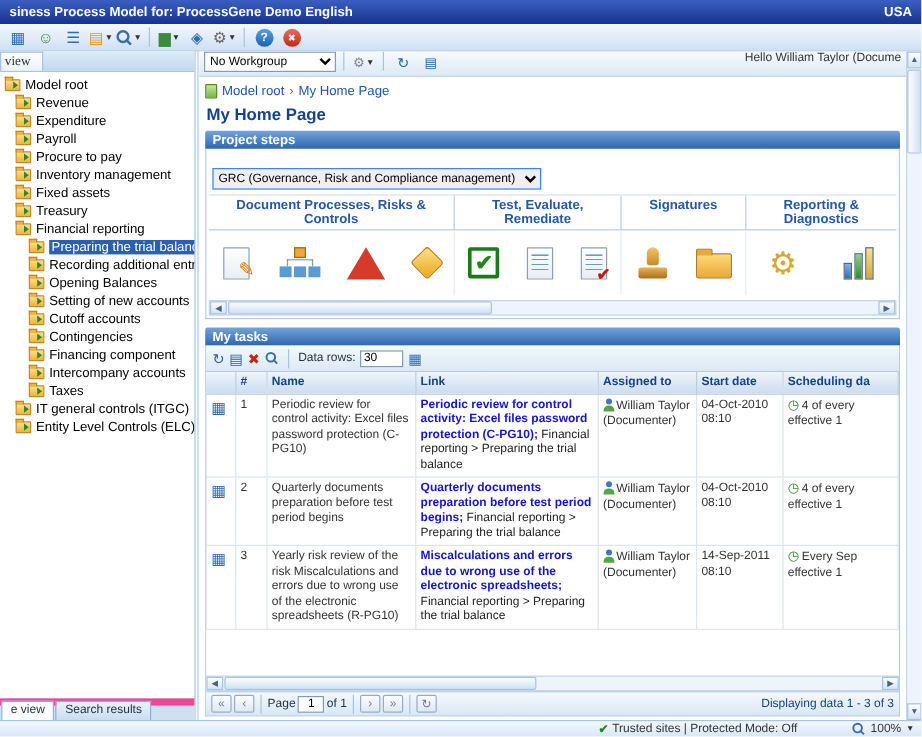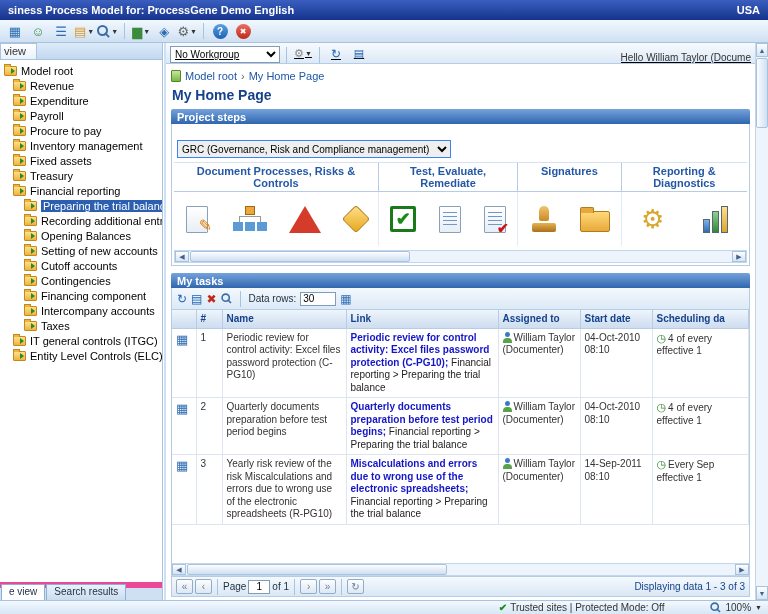--- a/index.html
+++ b/index.html
@@ -27,21 +27,21 @@
   .exitball { width:15px; height:15px; border-radius:50%; background:linear-gradient(#e87060,#c0281a);
     color:#fff; font-size:8px; display:flex; align-items:center; justify-content:center; }
   .mag { width:13px; height:13px; position:relative; display:inline-block; }
   .mag::before { content:""; position:absolute; width:7px; height:7px; border:2px solid #3a6ea5; border-radius:50%; left:0; top:0; }
   .mag::after { content:""; position:absolute; width:6px; height:2px; background:#3a6ea5; transform:rotate(45deg); right:0; bottom:2px; }
 
   
   .sidebar { position:absolute; top:43px; left:0; width:163px; bottom:14px; background:#fff;
     display:flex; flex-direction:column; border-right:1px solid #a8c3e0; }
   .splitter { position:absolute; top:43px; left:164px; width:2px; bottom:14px; background:#cfe0f3; }
-  .side-top { height:17px; background:linear-gradient(#dcebf9,#c2d8ef); border-bottom:1px solid #aac4e0; display:flex; }
+  .side-top { height:17px; background:linear-gradient(#dcebf9,#c2d8ef); border-bottom:1px solid #aac4e0; display:flex;font-family:Liberation Serif, serif; }
   .side-top .tab { background:linear-gradient(#ffffff,#e9f1fa); border:1px solid #aac4e0; border-bottom:none;
     padding:1px 10px 0 3px; font-size:11px; color:#333; }
   .qsearch { height:24px; display:flex; align-items:center; gap:2px; padding:3px 2px; }
   .qsearch input { width:106px; height:17px; border:1px solid #7f9db9; font-size:11px; padding:0 3px; color:#444;
     font-family:"Liberation Sans", sans-serif; }
   .gobtn { width:18px; height:17px; background:linear-gradient(#9ed054,#4e9a1e); border:1px solid #3a7a14;
     color:#fff; font-size:10px; display:flex; align-items:center; justify-content:center; border-radius:2px; }
   .tree { flex:1; overflow:hidden; padding-top:3px; }
   .titem { display:flex; align-items:center; height:15px; white-space:nowrap; }
   .lv0 { padding-left:4px; } .lv1 { padding-left:13px; } .lv2 { padding-left:24px; }
@@ -55,21 +55,21 @@
   .tlabel.sel { background:#2c5fb0; color:#fff; padding:0 2px; }
   .side-bottabs { height:18px; background:#cfe0f3; display:flex; align-items:flex-end; gap:1px; padding:0 1px; border-top:6px solid #ec4899;text-align:right; }
   .btab { height:16px; padding:1px 7px; font-size:10px; border:1px solid #8fb0d4; border-bottom:none;
     background:linear-gradient(#eaf2fb,#cbdcef); color:#234; }
   .btab.active { background:#fff; }
 
   
   .content { position:absolute; left:166px; right:13px; top:43px; bottom:14px; background:#fff;
     display:flex; flex-direction:column; overflow:hidden; }
   .sectoolbar { height:21px; background:linear-gradient(180deg,#f7fafd,#dce9f6); border-bottom:1px solid #b5cce4;
-    display:flex; align-items:flex-end; gap:3px; padding:0 4px; flex:none;text-decoration:underline; }
+    display:flex; align-items:flex-start; gap:3px; padding:0 4px; flex:none; }
   .sectoolbar select { height:17px; font-size:10px; border:1px solid #7f9db9; background:#fff; width:110px;
     font-family:"Liberation Sans", sans-serif; }
   .greeting { margin-left:auto; color:#333; font-size:10px; white-space:nowrap; overflow:hidden; }
 
   .page { flex:1; min-height:0; padding:3px 5px; display:flex; flex-direction:column; }
   .breadcrumb { height:17px; display:flex; align-items:center; gap:4px; flex:none; }
   .bc-ico { width:10px; height:12px; background:linear-gradient(#c8e6a0,#7ab648); border:1px solid #4e8a1e; border-radius:1px; }
   .bc-link { color:#1f56a8; cursor:pointer; }
   .bc-sep { color:#666; }
   .pagetitle { color:#15428b; font-weight:bold; font-size:14px; padding:3px 0 6px 1px; flex:none; }

